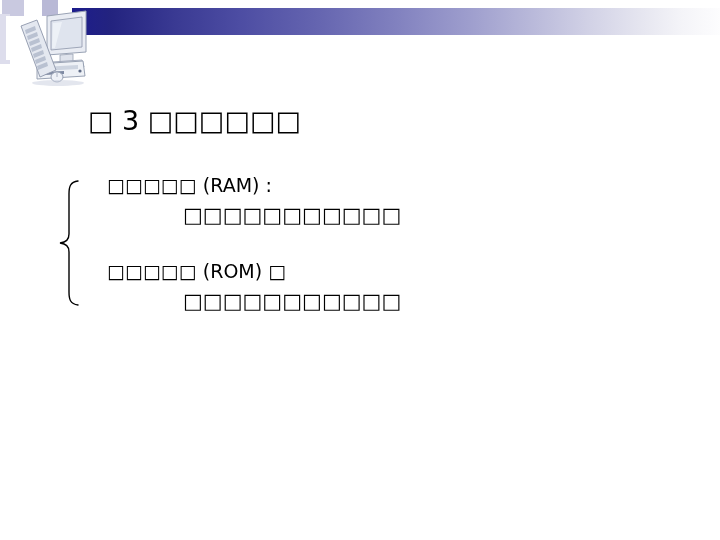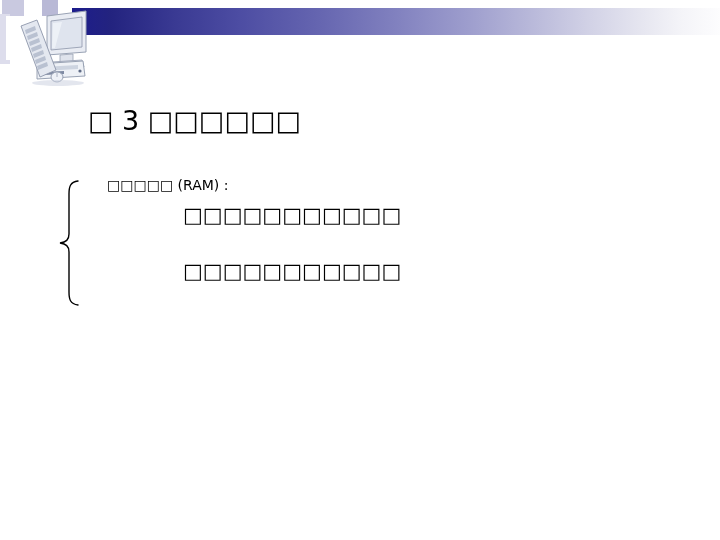--- a/index.html
+++ b/index.html
@@ -125,21 +125,21 @@
   }
 
   .bullet-item {
     margin: 0 0 26px 0;
   }
   .bullet-item:last-child {
     margin-bottom: 0;
   }
 
   .bullet-head {
-    font-size: 14px;
+    font-size: 19px;
     line-height: 30px;
     color: #000000;
     white-space: pre;
     font-family: "DejaVu Sans", sans-serif;
   }
 
   .bullet-sub {
     font-size: 21px;
     line-height: 30px;
     color: #000000;
@@ -203,19 +203,20 @@
     </svg>
 
     <div class="bullet-list">
 
       <div class="bullet-item">
         <div class="bullet-head">□□□□□ (RAM) :</div>
         <div class="bullet-sub">□□□□□□□□□□□</div>
       </div>
 
       <div class="bullet-item">
+        <div class="bullet-head">□□□□□ (ROM) □</div>
         <div class="bullet-sub">□□□□□□□□□□□</div>
       </div>
 
     </div>
   </div>
 
 </div>
 
 </body></html>

